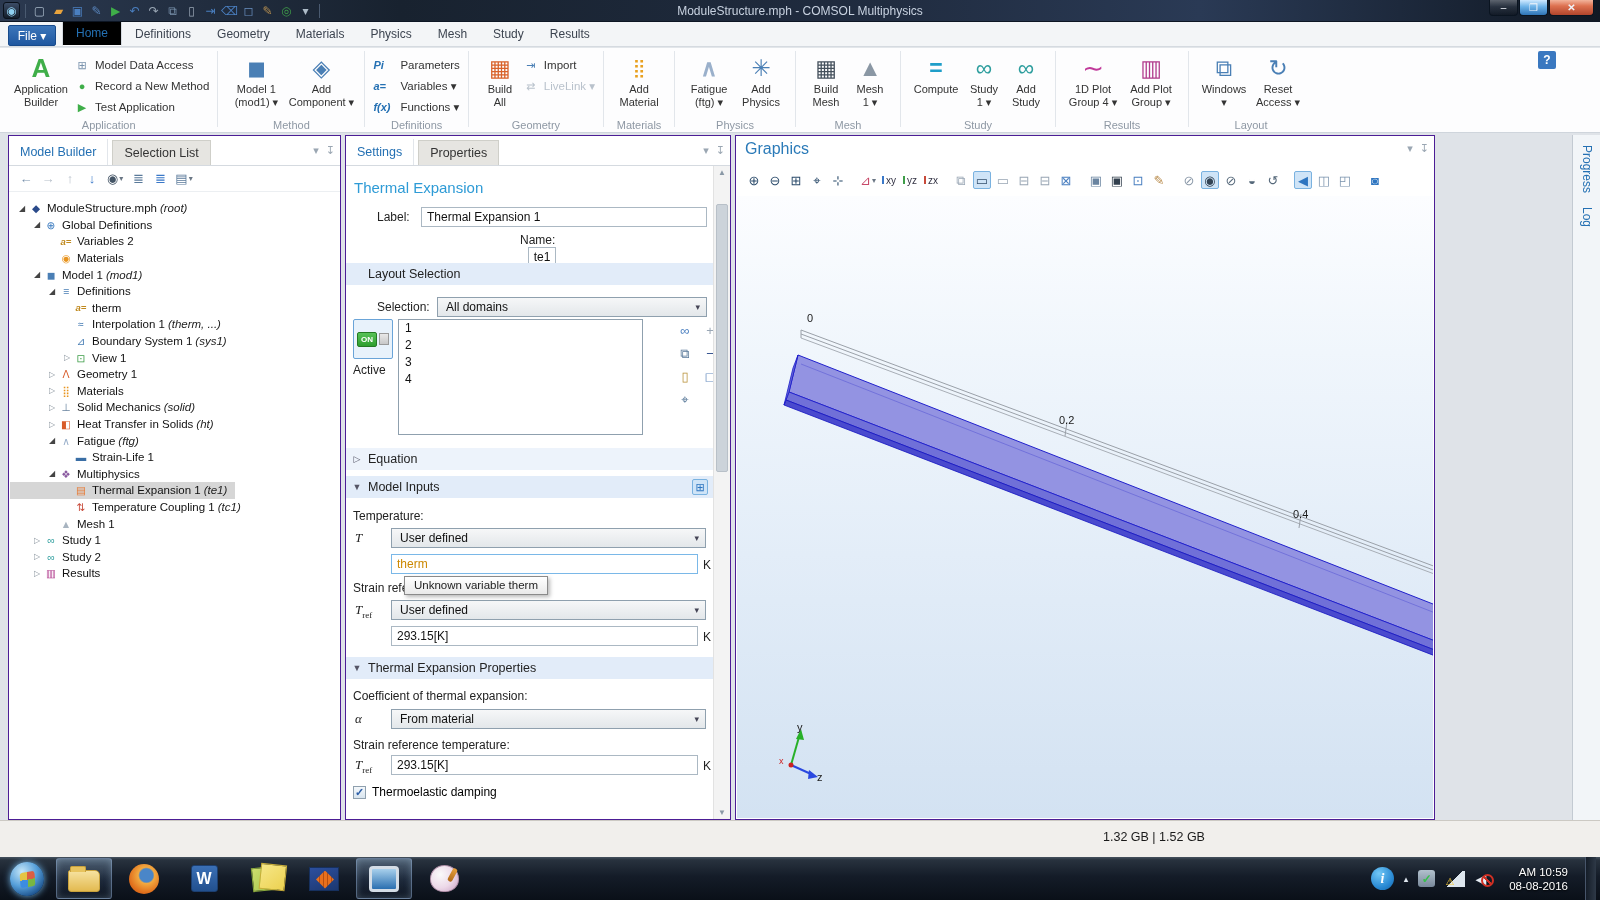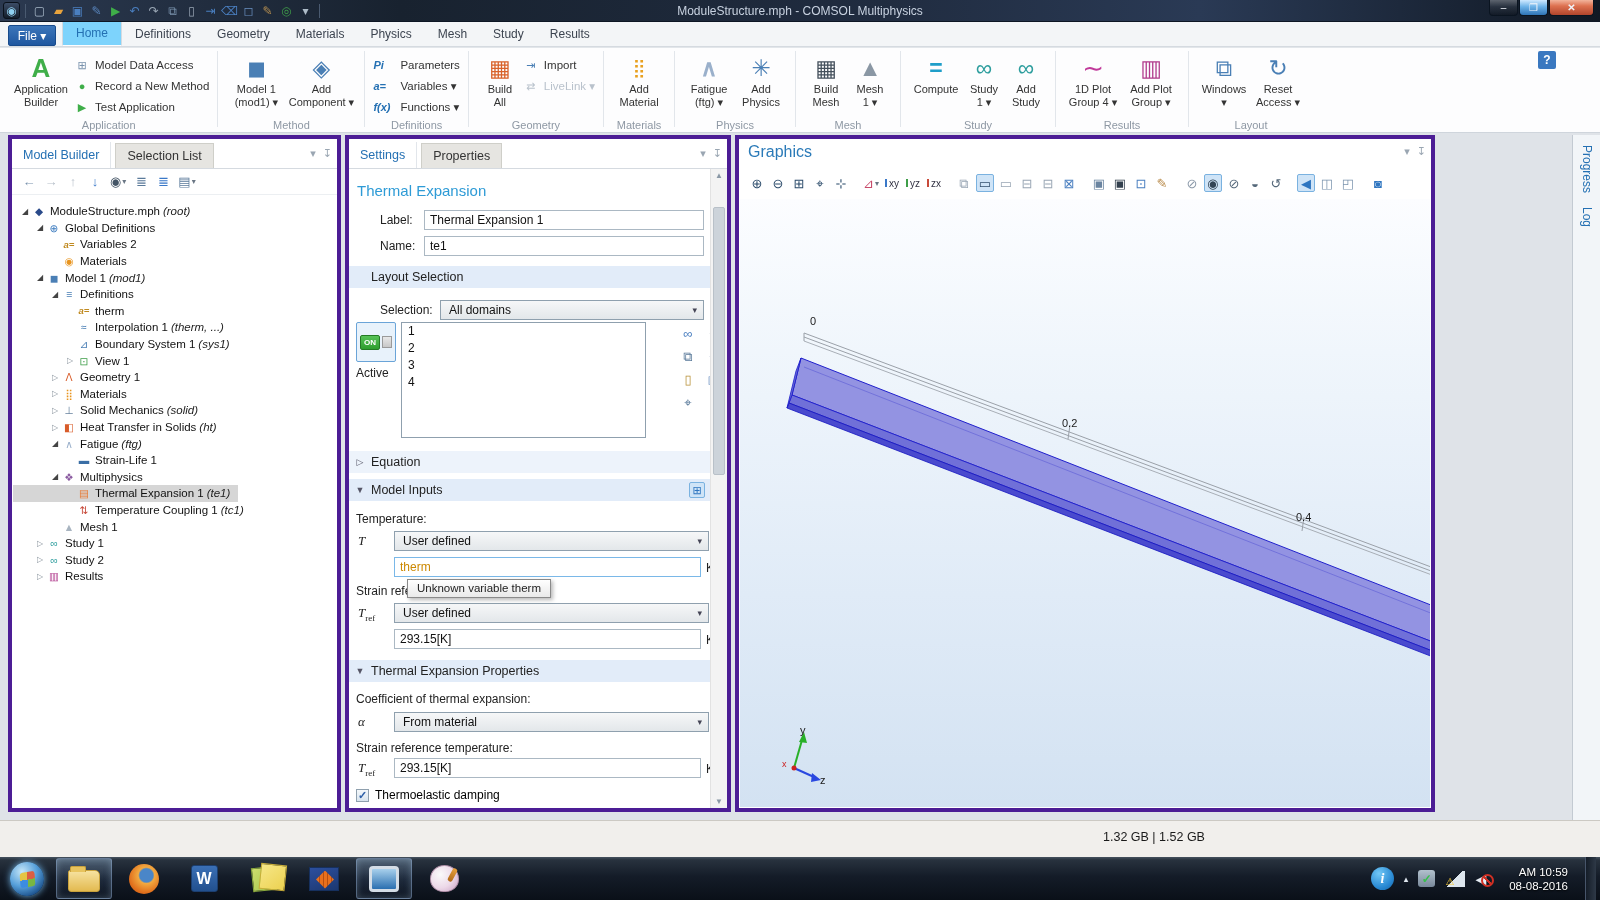--- a/index.html
+++ b/index.html
@@ -22,42 +22,42 @@
   .wbtn.restore{background:linear-gradient(#cfe9ff,#6cb2e8 45%,#2f74b5);}
   .wbtn.close{width:45px;background:linear-gradient(#f2b49c,#dd7150 40%,#b1452c);font-weight:bold;}
 
   
   .tabrow{position:absolute;top:22px;left:0;right:0;height:25px;background:#f3f5f7;
     border-bottom:1px solid #d5dae0;display:flex;align-items:flex-end;z-index:20;}
   .filebtn{margin:2px 6px 0 8px;height:21px;width:48px;background:linear-gradient(#3c76ba,#1f57a0);
     color:#fff;border-radius:2px;display:flex;align-items:center;justify-content:center;font-size:12px;border:1px solid #174a8c;}
   #rtabs{display:flex;height:100%;align-items:flex-end;}
   .rtab{padding:5px 13px 5px;font-size:12px;color:#3c4450;}
-  .rtab.active{background:#7dd3fc;border:1px solid #d5dae0;border-bottom:1px solid #fdfdfe;color:#2470b3;}
+  .rtab.active{background:#000000;border:1px solid #d5dae0;border-bottom:1px solid #fdfdfe;color:#2470b3;}
 
   
   .ribbon{position:absolute;top:48px;left:0;right:0;height:85px;background:#fdfdfe;
     border-bottom:1px solid #cfd5dc;display:flex;z-index:10;}
   .helpbtn{position:absolute;right:44px;top:3px;width:18px;height:18px;background:#3a78c0;color:#fff;
     font-weight:bold;border-radius:2px;display:flex;align-items:center;justify-content:center;}
   .rgroup{position:relative;display:flex;align-items:flex-start;padding:5px 8px 16px 8px;height:100%;}
   .glabel{position:absolute;bottom:1px;left:0;right:0;text-align:center;color:#8e98a4;font-size:11px;}
   .gsep{width:1px;background:#e2e6eb;height:76px;margin-top:3px;}
   .bigbtn{display:flex;flex-direction:column;align-items:center;width:60px;font-size:11px;color:#333;text-align:center;cursor:default;}
   .bicon{height:30px;font-size:23px;line-height:30px;}
   .blbl{line-height:13px;}
   .smallcol{display:flex;flex-direction:column;justify-content:flex-start;gap:1px;padding-top:2px;}
   .smallrow{display:flex;align-items:center;gap:5px;height:20px;font-size:11.5px;color:#333;white-space:nowrap;}
   .sicon{width:16px;text-align:center;font-size:11px;}
   .deficon{color:#2470b3;font-style:italic;font-weight:bold;font-size:11px;width:22px;text-align:left;}
   .disabled{color:#b9c2cc !important;}
 
   
   .main{position:absolute;top:133px;left:0;right:0;height:687px;background:#dfe3e8;}
-  .panel{position:absolute;top:2px;bottom:8px;background:#fff;border:4px solid #4c1d95;}
+  .panel{position:absolute;top:2px;bottom:0;background:#fff;border:1px solid #4c1d95;}
   .lpanel{left:8px;width:333px;}
   .mpanel{left:345px;width:386px;}
   .gpanel{left:735px;width:700px;}
   .sstrip{position:absolute;left:1572px;top:2px;width:28px;bottom:0;background:#f2f5f8;border-left:1px solid #c3cad2;
     display:flex;flex-direction:column;align-items:center;padding-top:10px;gap:14px;}
   .vtab{writing-mode:vertical-rl;color:#2470b3;font-size:12px;}
 
   .ptabs{height:30px;border-bottom:1px solid #d5dae0;display:flex;align-items:flex-end;background:#fff;position:relative;}
   .ptab{padding:6px 11px;font-size:12.5px;}
   .ptab.active{color:#2470b3;background:#fff;border-right:1px solid #e2e6eb;}
@@ -581,21 +581,21 @@
         <span>↧</span>
       </div>
     </div>
     <div class="scontent">
       <div class="sheading">Thermal Expansion</div>
 
       <div class="frow" style="left:7px;top:41px;right:6px;">
         <span class="fcap">Label:</span>
         <span class="tinput" style="flex:1;">Thermal Expansion 1</span>
       </div>
-      <div class="frow" style="left:7px;top:67px;right:6px;">
+      <div class="frow" style="left:7px;top:67px;right:6px;flex-direction:column;">
         <span class="fcap">Name:</span>
         <span class="tinput" style="flex:1;">te1</span>
       </div>
 
       <div class="sechdr" style="top:97px;">
         <span class="mark"></span>
           <span>Layout Selection</span>
       </div>
 
       <div class="frow" style="left:7px;top:131px;right:6px;">

